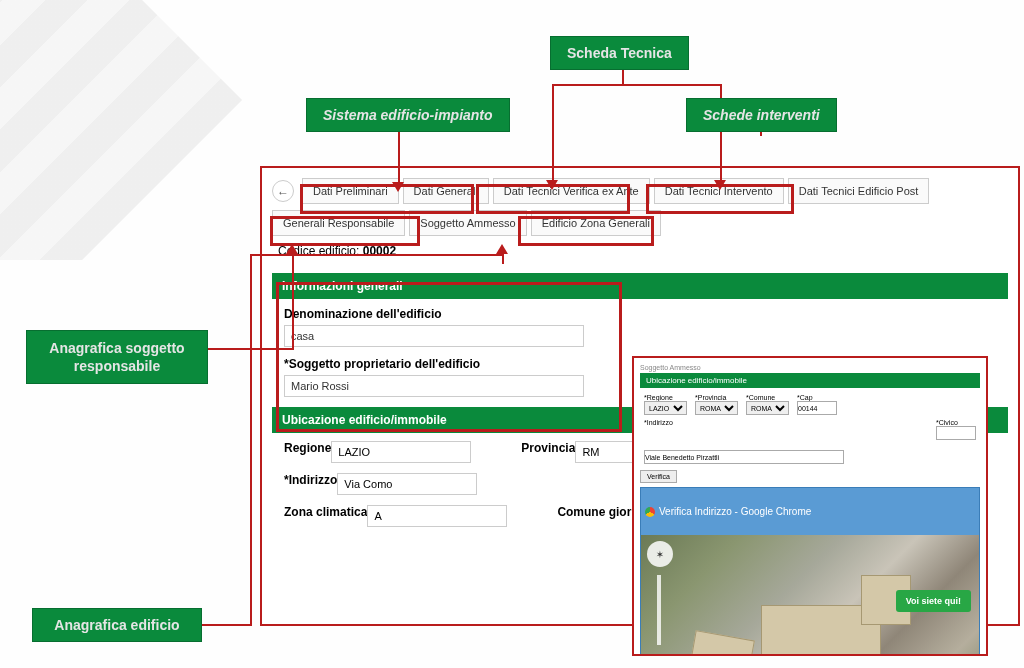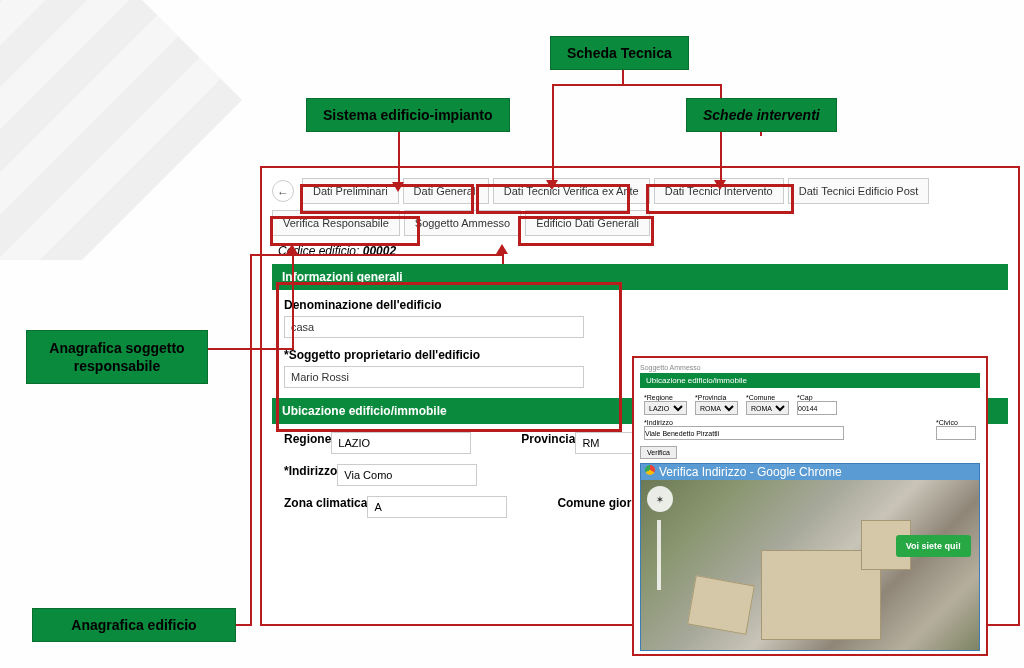--- a/index.html
+++ b/index.html
@@ -1,31 +1,31 @@
 <!DOCTYPE html>
 <html><head>
 <meta charset="utf-8">
 <style>
   * { box-sizing: border-box; margin: 0; padding: 0; font-family: Arial, sans-serif; }
   body { width: 1024px; height: 668px; background: #fefefe; position: relative; }
 
   .diag-bg { position: absolute; top: 0; left: 0; width: 260px; height: 260px; z-index: 0; overflow: hidden; }
   .diag-bg::before { content: ""; position: absolute; top: -50px; left: -120px; width: 300px; height: 300px; transform: rotate(45deg); background: repeating-linear-gradient(90deg, rgba(0,0,0,0.03) 0 30px, rgba(0,0,0,0.06) 30px 60px); }
 
-  .callout { position: absolute; background: #0a8a3c; color: #000000; border: 1px solid #076e30; font-size: 14px; font-weight: bold; padding: 8px 16px; text-align: center; z-index: 50; }
+  .callout { position: absolute; background: #0a8a3c; color: #e5e5e5; border: 1px solid #076e30; font-size: 14px; font-weight: bold; padding: 8px 16px; text-align: center; z-index: 50; }
 
   .screenshot-frame { position: absolute; top: 166px; left: 260px; width: 760px; height: 460px; border: 2px solid #b91c1c; background: #fff; z-index: 5; padding: 10px 10px; overflow: hidden; }
 
   .top-tabs { display: flex; gap: 4px; margin-bottom: 6px; align-items: center; }
   .tab-btn { background: #fafafa; border: 1px solid #ccc; font-size: 11px; padding: 6px 10px; color: #333; white-space: nowrap; }
   .back-btn { width: 22px; height: 22px; border: 1px solid #ccc; border-radius: 50%; display: flex; align-items: center; justify-content: center; font-size: 12px; color: #555; margin-right: 4px; }
 
   .sub-tabs { display: flex; gap: 4px; margin-bottom: 8px; }
 
-  .codice-row { font-size: 12px; margin: 4px 0 6px 6px; font-style: italic; }
+  .codice-row { font-size: 12px; margin: 4px 0 15px 6px; }
   .codice-row b { font-weight: bold; }
 
   .section-header { background: #0a8a3c; color: #ffffff; font-size: 12px; font-weight: bold; padding: 6px 10px; margin: 0 0 8px 0; }
 
   .field-block { margin: 4px 12px 10px 12px; }
   .field-label { font-size: 12px; font-weight: bold; margin-bottom: 4px; }
   .field-input { width: 300px; height: 22px; border: 1px solid #ccc; font-size: 11px; padding: 2px 6px; color: #333; }
 
   .two-col { display: flex; gap: 50px; margin: 0 12px 10px 12px; }
   .col { display: flex; flex-direction: row; }
@@ -38,39 +38,39 @@
   .arrow-head { position: absolute; width: 0; height: 0; z-index: 41; }
 
   
   .popup-frame { position: absolute; top: 356px; left: 632px; width: 356px; height: 300px; border: 2px solid #b91c1c; background: #fff; z-index: 60; padding: 6px; font-size: 8px; overflow: hidden; }
   .popup-frame .mini-header { background: #0a8a3c; color: #fff; padding: 3px 6px; font-size: 8px; margin-bottom: 4px; }
   .popup-frame .mini-row { display: flex; gap: 8px; font-size: 7px; padding: 2px 4px; }
   .popup-frame .mini-row .mf { display:flex; flex-direction:column; }
   .popup-frame .mini-row label { font-size: 7px; }
   .popup-frame select, .popup-frame input { font-size: 7px; height: 14px; border: 1px solid #aaa; }
   .map-window { border: 1px solid #3a7db8; margin-top: 4px; }
-  .map-titlebar { background: #5a9bd4; color: #fff; font-size: 12px; padding: 1px 4px; display:flex; align-items:flex-start; gap:4px; }
+  .map-titlebar { background: #5a9bd4; color: #fff; font-size: 10px; padding: 18px 4px; display:flex; align-items:flex-end; gap:4px; }
   .map-body { position: relative; height: 170px; background: linear-gradient(135deg, #6b7a55 0%, #8a9670 20%, #a6a89a 40%, #c9c4b8 55%, #8f8678 70%, #b5ae9d 85%, #7d8463 100%); overflow:hidden; }
   .map-body .bldg { position:absolute; background:#d4c8a8; border:1px solid #a69872; }
   .vs-badge { position: absolute; right: 8px; top: 55px; background: #28a745; color: #fff; font-size: 9px; font-weight: bold; padding: 6px 10px; border-radius: 3px; }
   .map-compass { position:absolute; left:6px; top:6px; width:26px; height:26px; border-radius:50%; background:rgba(255,255,255,0.85); display:flex; align-items:center; justify-content:center; font-size:10px; color:#333; }
   .map-slider { position:absolute; left:16px; top:40px; width:4px; height:70px; background:rgba(255,255,255,0.8); }
   .popup-btn { display:inline-block; margin-top:4px; font-size:7px; border:1px solid #aaa; background:#eee; padding:2px 6px; }
 
 </style>
 </head>
 <body>
 
 <div class="diag-bg"></div>
 
 <div class="callout" style="top:36px; left:550px;">Scheda Tecnica</div>
-<div class="callout" style="top:98px; left:306px;">Sistema edificio-impianto</div>
+<div class="callout" style="top:98px; left:306px;font-style:italic;">Sistema edificio-impianto</div>
 <div class="callout" style="top:98px; left:686px;font-style:italic;">Schede interventi</div>
 <div class="callout" style="top:330px; left:26px; width:182px; line-height:1.3;">Anagrafica soggetto responsabile</div>
-<div class="callout" style="top:608px; left:32px; width:204px;">Anagrafica edificio</div>
+<div class="callout" style="top:608px; left:32px; width:170px;">Anagrafica edificio</div>
 
 <div class="arrow-line" style="top:64px; left:622px; width:2px; height:20px;"></div>
 <div class="arrow-line" style="top:84px; left:552px; width:170px; height:2px;"></div>
 <div class="arrow-line" style="top:84px; left:552px; width:2px; height:98px;"></div>
 <div class="arrow-line" style="top:84px; left:720px; width:2px; height:98px;"></div>
 <div class="arrow-head" style="top:180px; left:546px; border-left:6px solid transparent; border-right:6px solid transparent; border-top:10px solid #b91c1c;"></div>
 <div class="arrow-head" style="top:180px; left:714px; border-left:6px solid transparent; border-right:6px solid transparent; border-top:10px solid #b91c1c;"></div>
 
 <div class="arrow-line" style="top:128px; left:398px; width:2px; height:56px;"></div>
 <div class="arrow-head" style="top:182px; left:392px; border-left:6px solid transparent; border-right:6px solid transparent; border-top:10px solid #b91c1c;"></div>
@@ -92,23 +92,23 @@
   <div class="top-tabs">
     <div class="back-btn">←</div>
     <div class="tab-btn">Dati Preliminari</div>
     <div class="tab-btn">Dati Generali</div>
     <div class="tab-btn">Dati Tecnici Verifica ex Ante</div>
     <div class="tab-btn">Dati Tecnici Intervento</div>
     <div class="tab-btn">Dati Tecnici Edificio Post</div>
   </div>
 
   <div class="sub-tabs">
-    <div class="tab-btn">Verifica Responsabile</div>
+    <div class="tab-btn">Generali Responsabile</div>
     <div class="tab-btn">Soggetto Ammesso</div>
-    <div class="tab-btn">Edificio Dati Generali</div>
+    <div class="tab-btn">Edificio Zona Generali</div>
   </div>
 
   <div class="codice-row">
     <span>Codice edificio:</span>
     <b>00002</b>
   </div>
 
   <div class="section-header">Informazioni generali</div>
 
   <div class="field-block">
@@ -177,21 +177,21 @@
     <div class="mf">
         <label>*Comune</label>
         <select><option>ROMA</option></select>
       </div>
     <div class="mf">
         <label>*Cap</label>
         <input style="width: 40px;" value="00144">
       </div>
   </div>
   <div class="mini-row">
-    <div class="mf" style="flex:1;">
+    <div class="mf" style="flex:1;gap:24px;">
         <label>*Indirizzo</label>
         <input style="width: 200px;" value="Viale Benedetto Pirzattli">
       </div>
     <div class="mf">
         <label>*Civico</label>
         <input style="width: 40px;">
       </div>
   </div>
   <div class="popup-btn">Verifica</div>
 

